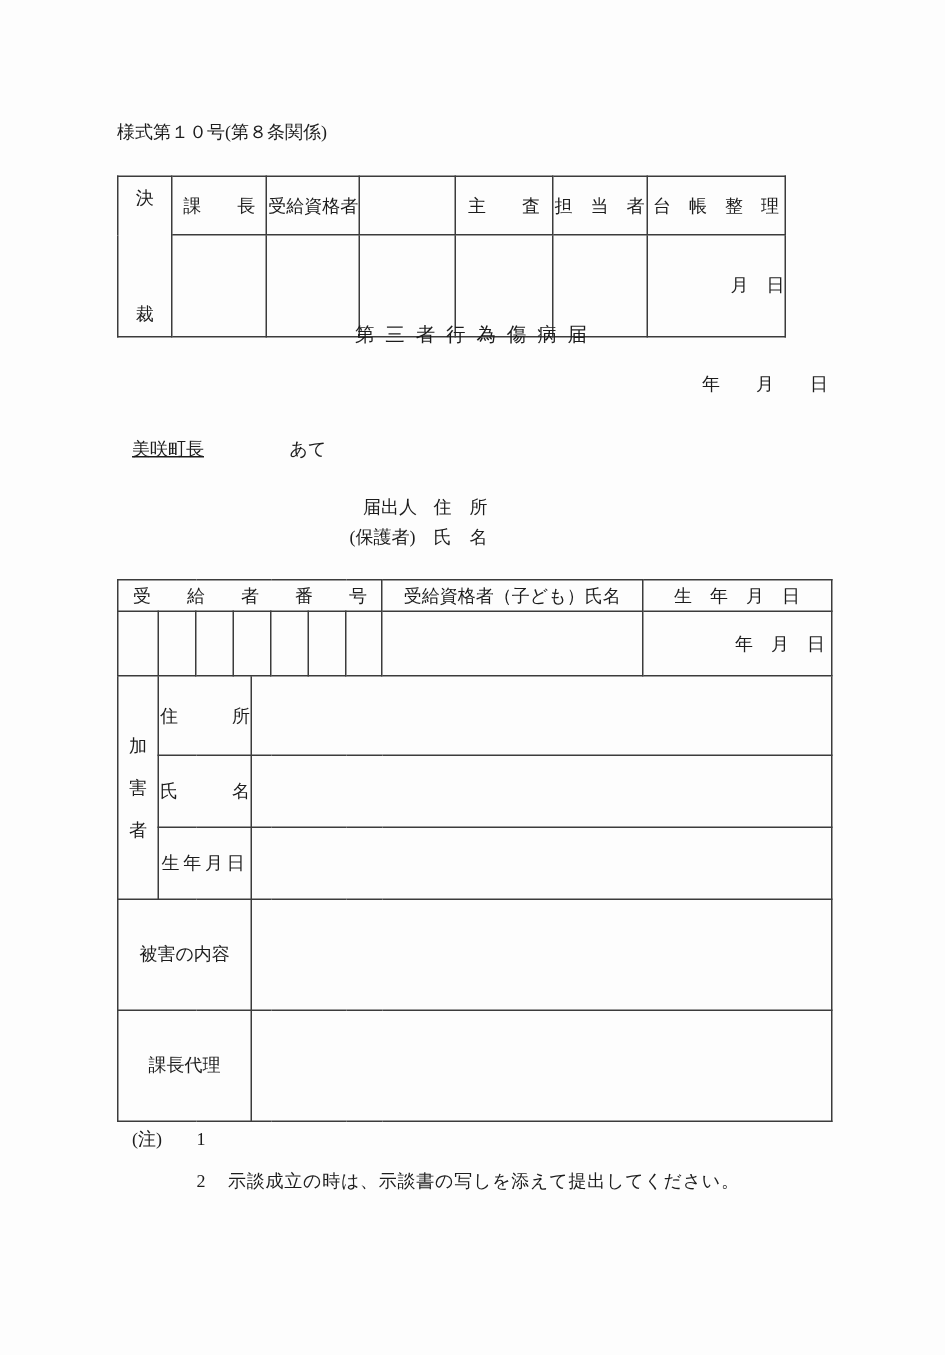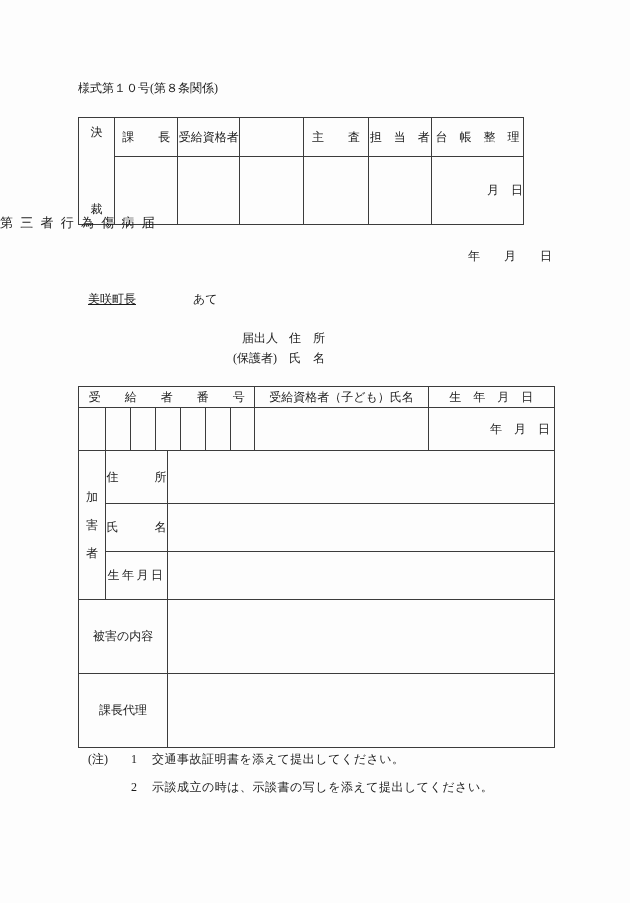--- a/index.html
+++ b/index.html
@@ -47,21 +47,21 @@
   .main .r7 td { height:73px; }
   .dob-value { text-align:right; padding-right:4px; }
   .vert-inner {
     display:flex; flex-direction:column;
     justify-content:center; align-items:center;
     gap:11px; height:100%;
   }
   .dob-label { letter-spacing:2.5px; }
 
   .doc-title {
-    left:0; width:630px; 
+    left:0; width:630px; text-align:center;
     font-size:13px; letter-spacing:2px; top:216px;
   }
 </style>
 </head>
 <body>
 
 <div class="page">
 
   <div class="abs" style="left:78px; top:81px;">様式第１０号(第８条関係)</div>
 
@@ -168,17 +168,16 @@
     </tr>
     <tr class="r7">
       <td colspan="4">課長代理</td>
       <td colspan="6"></td>
     </tr>
   </tbody>
     </table>
 
   <span class="abs" style="left:88px; top:752px;">(注)</span>
   <span class="abs" style="left:131px; top:752px;">1</span>
-  <span class="abs" style="left:152px; top:752px; letter-spacing:0.5px;">交通事故証明書を添えて提出してください。</span>
   <span class="abs" style="left:131px; top:780px;">2</span>
   <span class="abs" style="left:152px; top:780px; letter-spacing:0.5px;text-align:right;">示談成立の時は、示談書の写しを添えて提出してください。</span>
 
 </div>
 
 </body></html>

